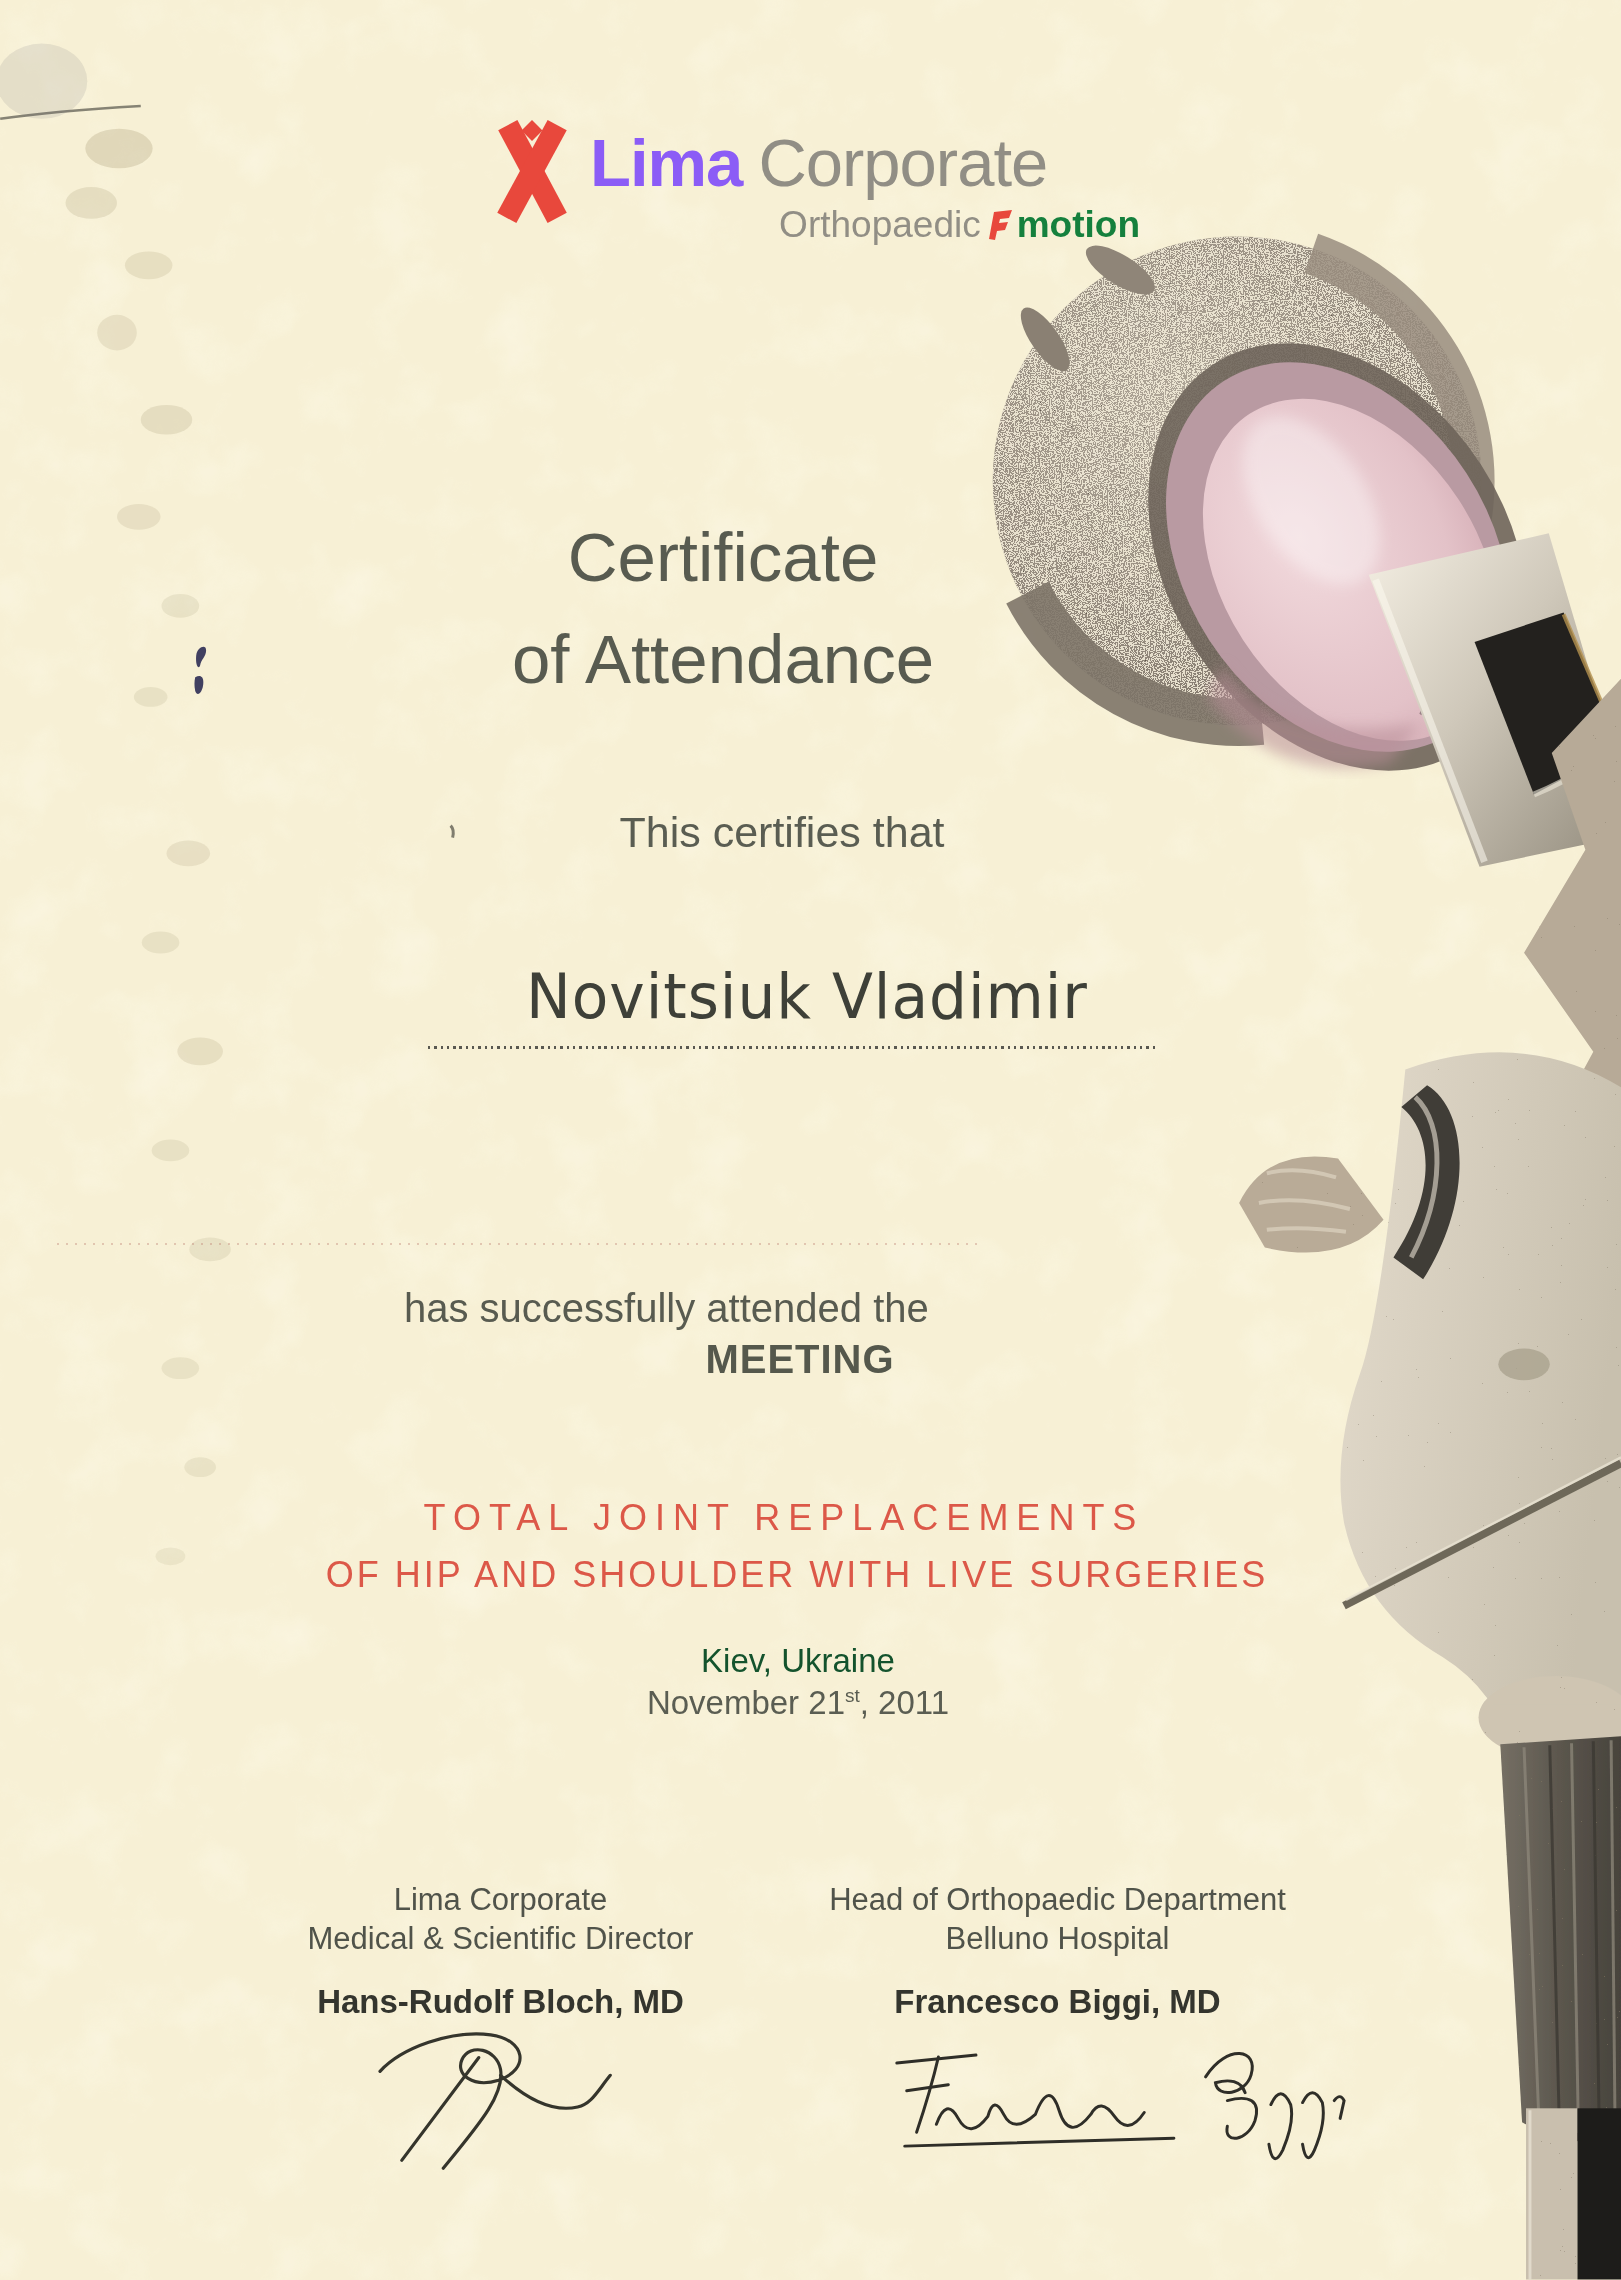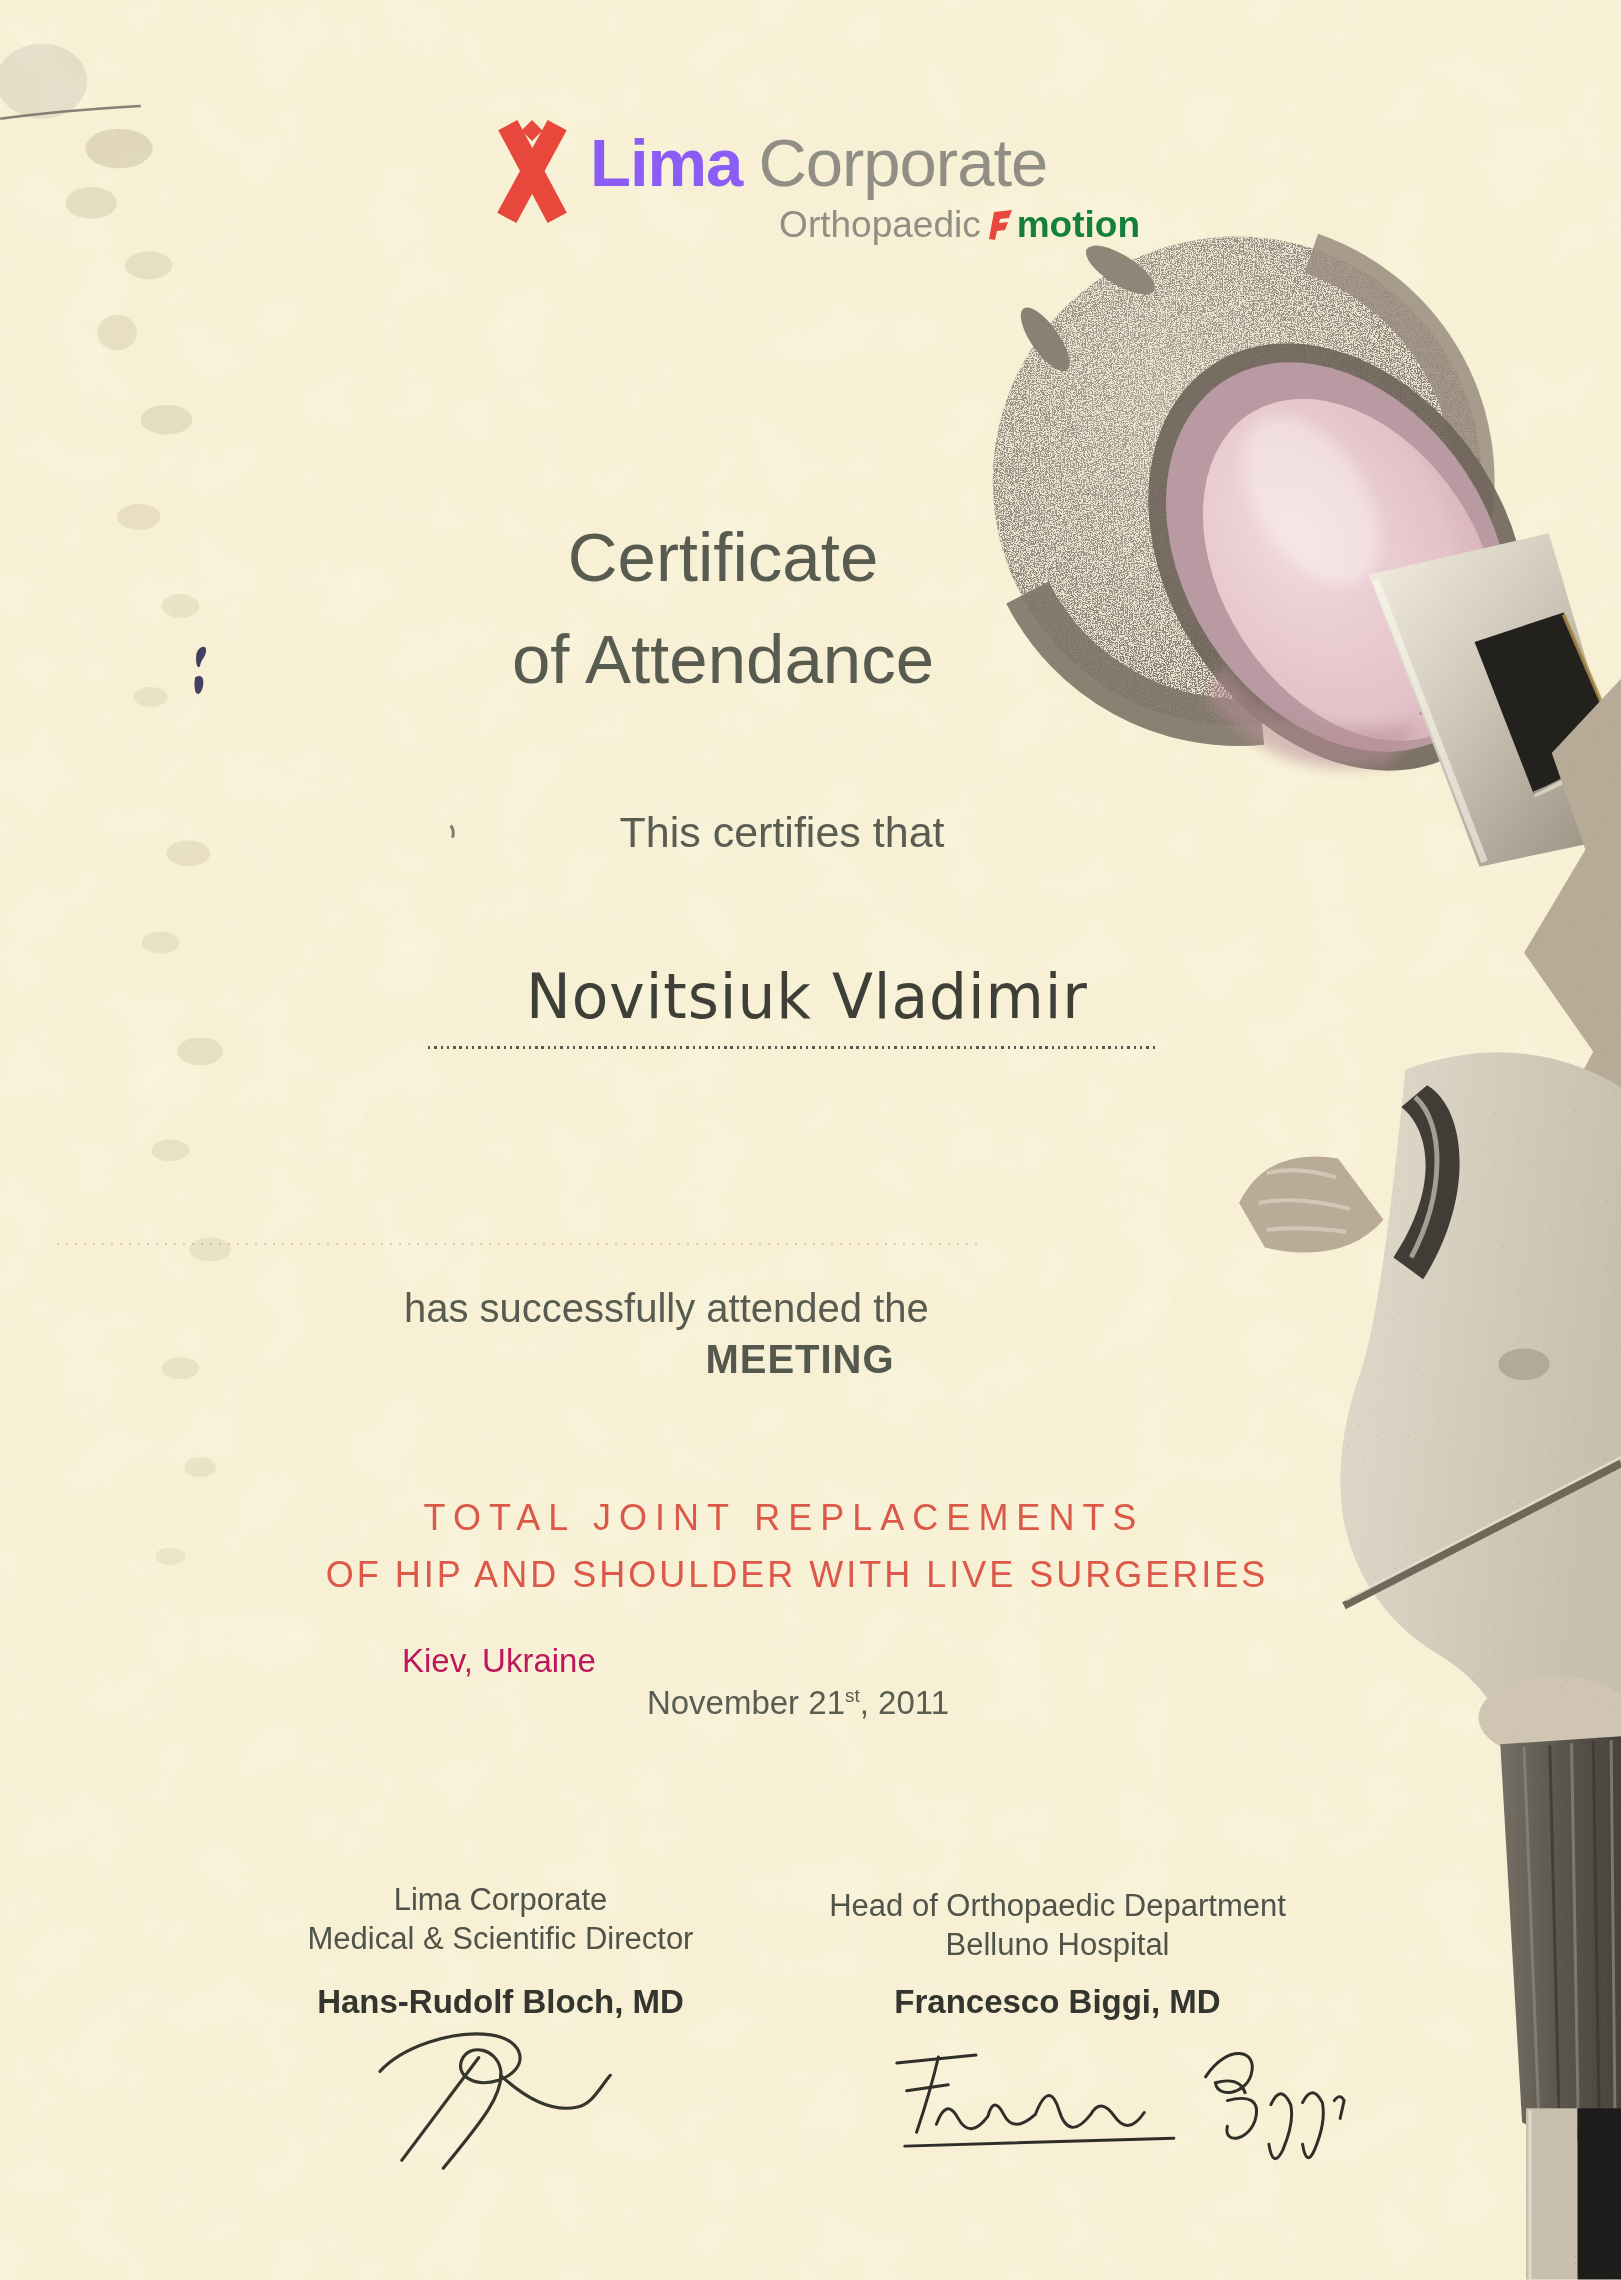--- a/index.html
+++ b/index.html
@@ -27,27 +27,27 @@
   #attendee{left:411px;top:960px;width:792px;text-align:center;font-size:63px;letter-spacing:1px;color:#3e4038;font-family:"DejaVu Sans", sans-serif;transform:scaleX(.95);}
   #name-line{left:428px;top:1045px;width:729px;height:4px;
     background:repeating-linear-gradient(90deg,#595850 0 2.4px,transparent 2.4px 6.3px);
     background-position:0 1px;background-size:100% 3px;background-repeat:no-repeat;}
   #mid-dots{left:57px;top:1243px;width:926px;height:2px;opacity:.45;
     background:repeating-linear-gradient(90deg,rgba(186,120,108,.8) 0 2px,transparent 2px 9px);}
   #attended{left:404px;top:1280px;width:792px;font-size:40px;line-height:56px;color:#585b50;}
   #meeting{left:404px;top:1337px;width:792px;text-align:center;font-size:40px;font-weight:bold;color:#55584c;letter-spacing:1px;}
   #event-1{left:289px;top:1497px;width:990px;text-align:center;font-size:36px;letter-spacing:8px;color:var(--red-title,#dc5848);}
   #event-2{left:302px;top:1554px;width:990px;text-align:center;font-size:36px;letter-spacing:3px;color:var(--red-title,#dc5848);}
-  #venue-city{left:402px;top:1642px;width:792px;text-align:left;font-size:33px;color:#be185d;}
+  #venue-city{left:402px;top:1642px;width:792px;text-align:center;font-size:33px;color:#14532d;}
   #venue-date{left:402px;top:1684px;width:792px;text-align:center;font-size:33px;color:#5a5d52;}
   #venue-date sup{font-size:19px;}
   
   .sig-org{width:515px;text-align:center;font-size:31px;line-height:39px;color:#50534a;}
   #sig-org-l{left:243px;top:1880px;}
-  #sig-org-r{left:800px;top:1880px;margin-top:6px;}
+  #sig-org-r{left:800px;top:1880px;}
   .sig-name{width:515px;text-align:center;font-size:33px;font-weight:bold;color:#34352e;}
   #sig-name-l{left:243px;top:1983px;}
   #sig-name-r{left:800px;top:1983px;}
   #autograph-l{left:368px;top:2020px;}
   #autograph-r{left:879px;top:2035px;}
   
   #stains{left:0;top:0;width:1622px;height:2280px;pointer-events:none;}
   
   #implant{left:970px;top:228px;width:651px;height:2052px;}
 </style>

